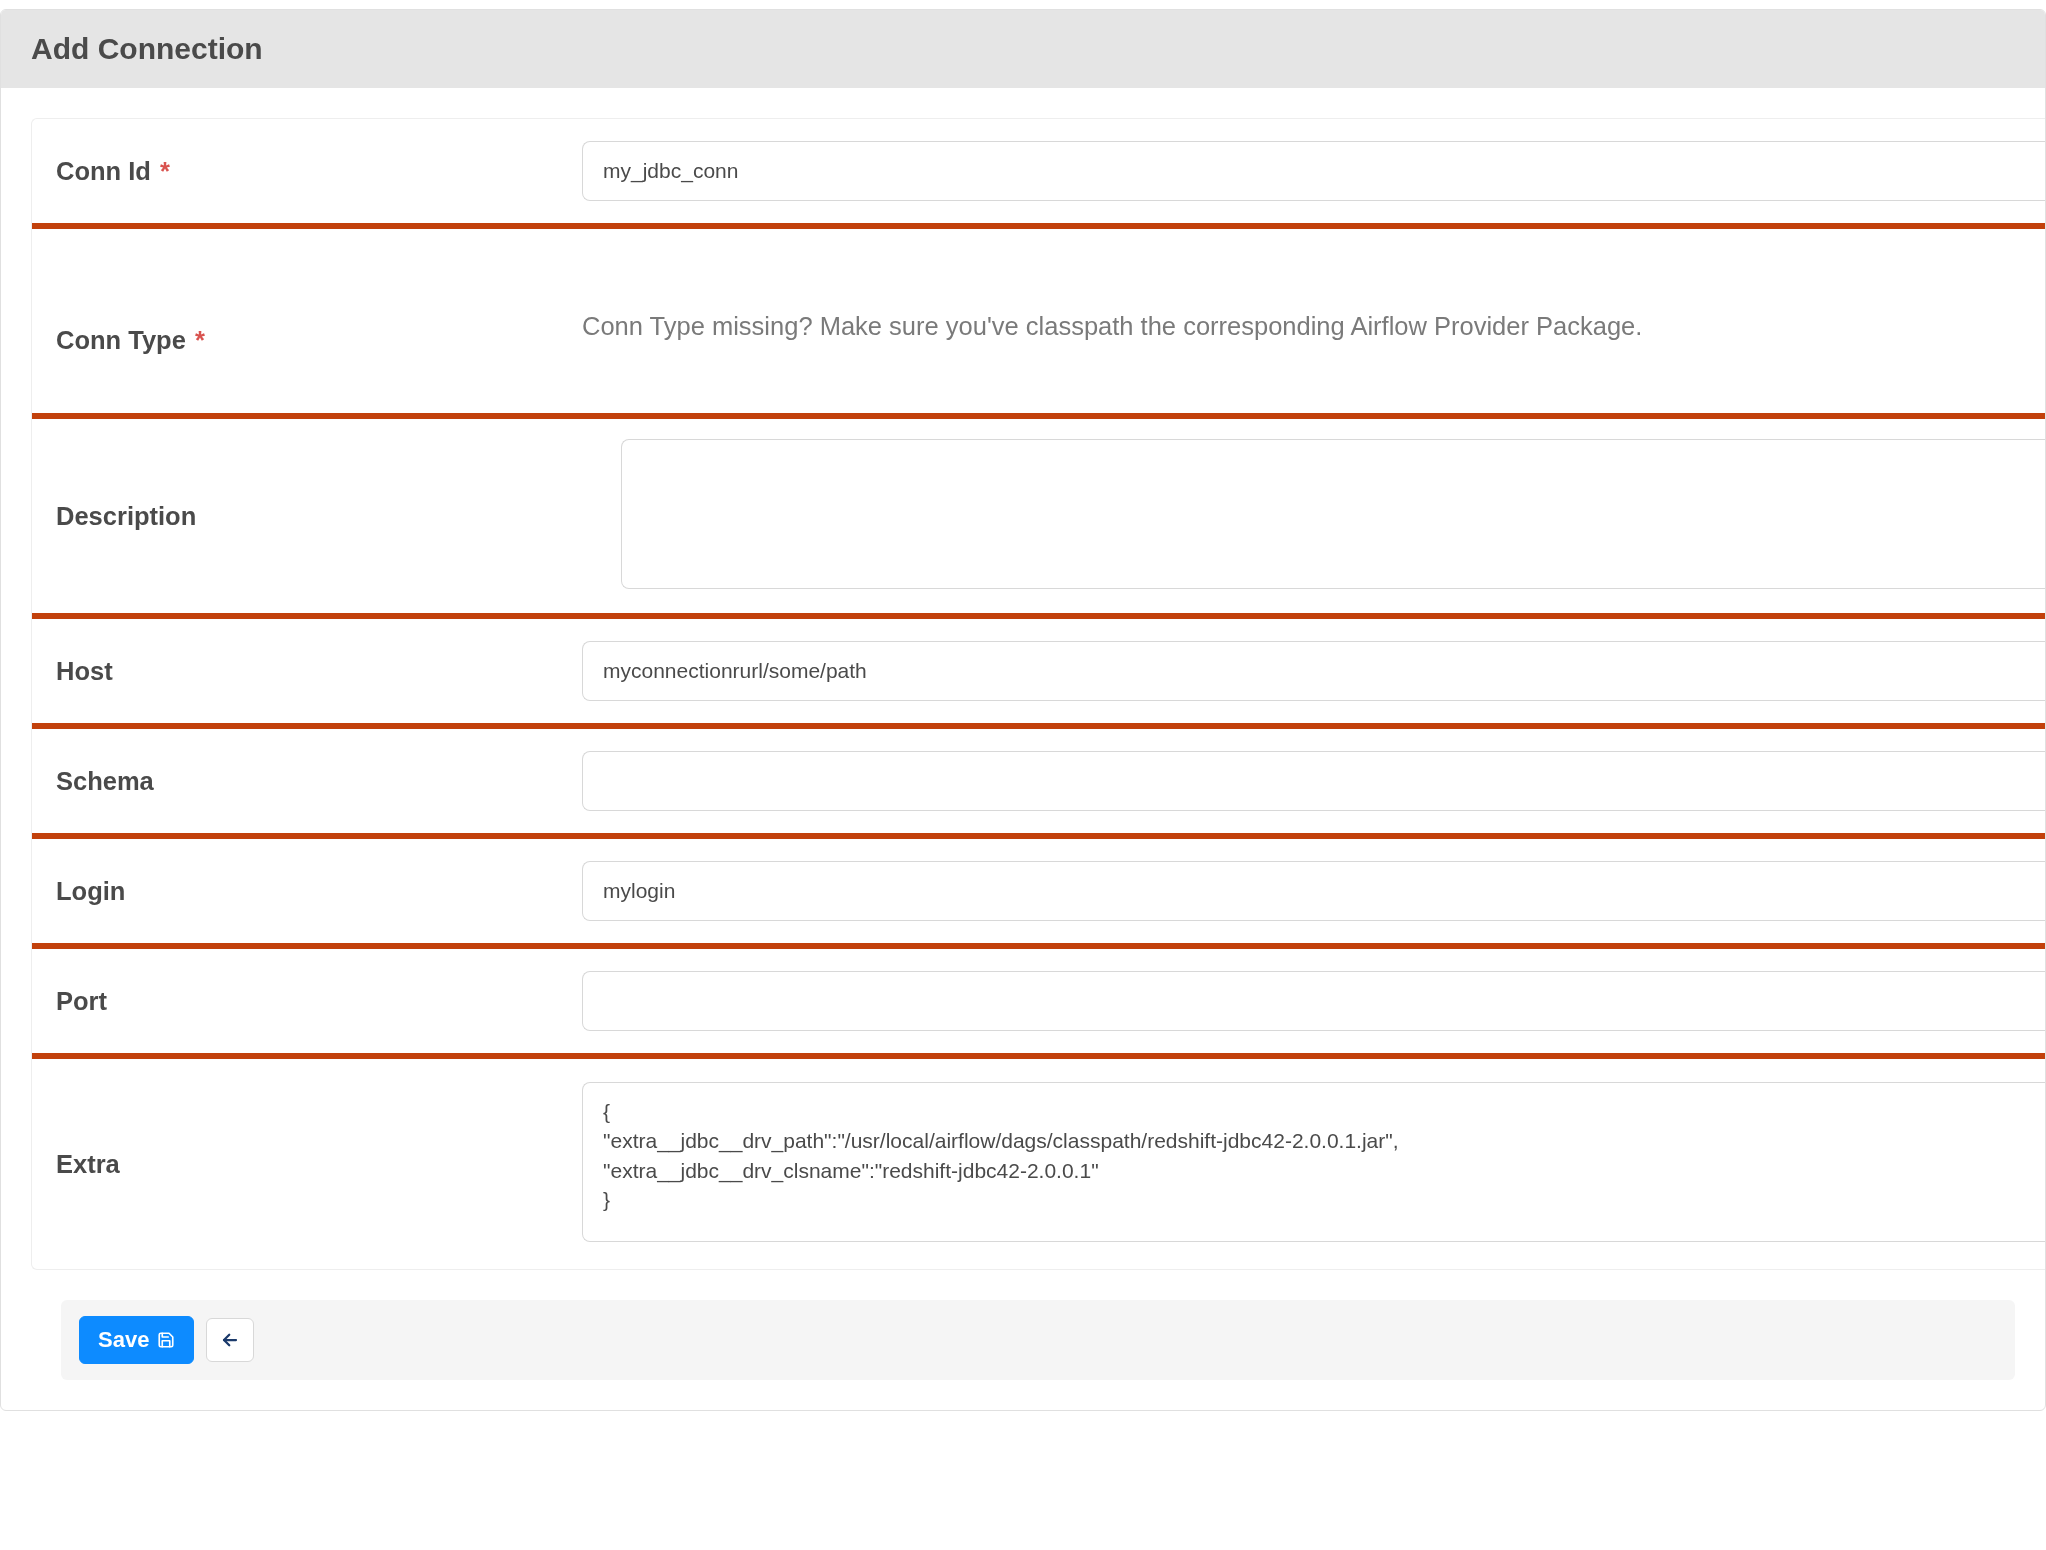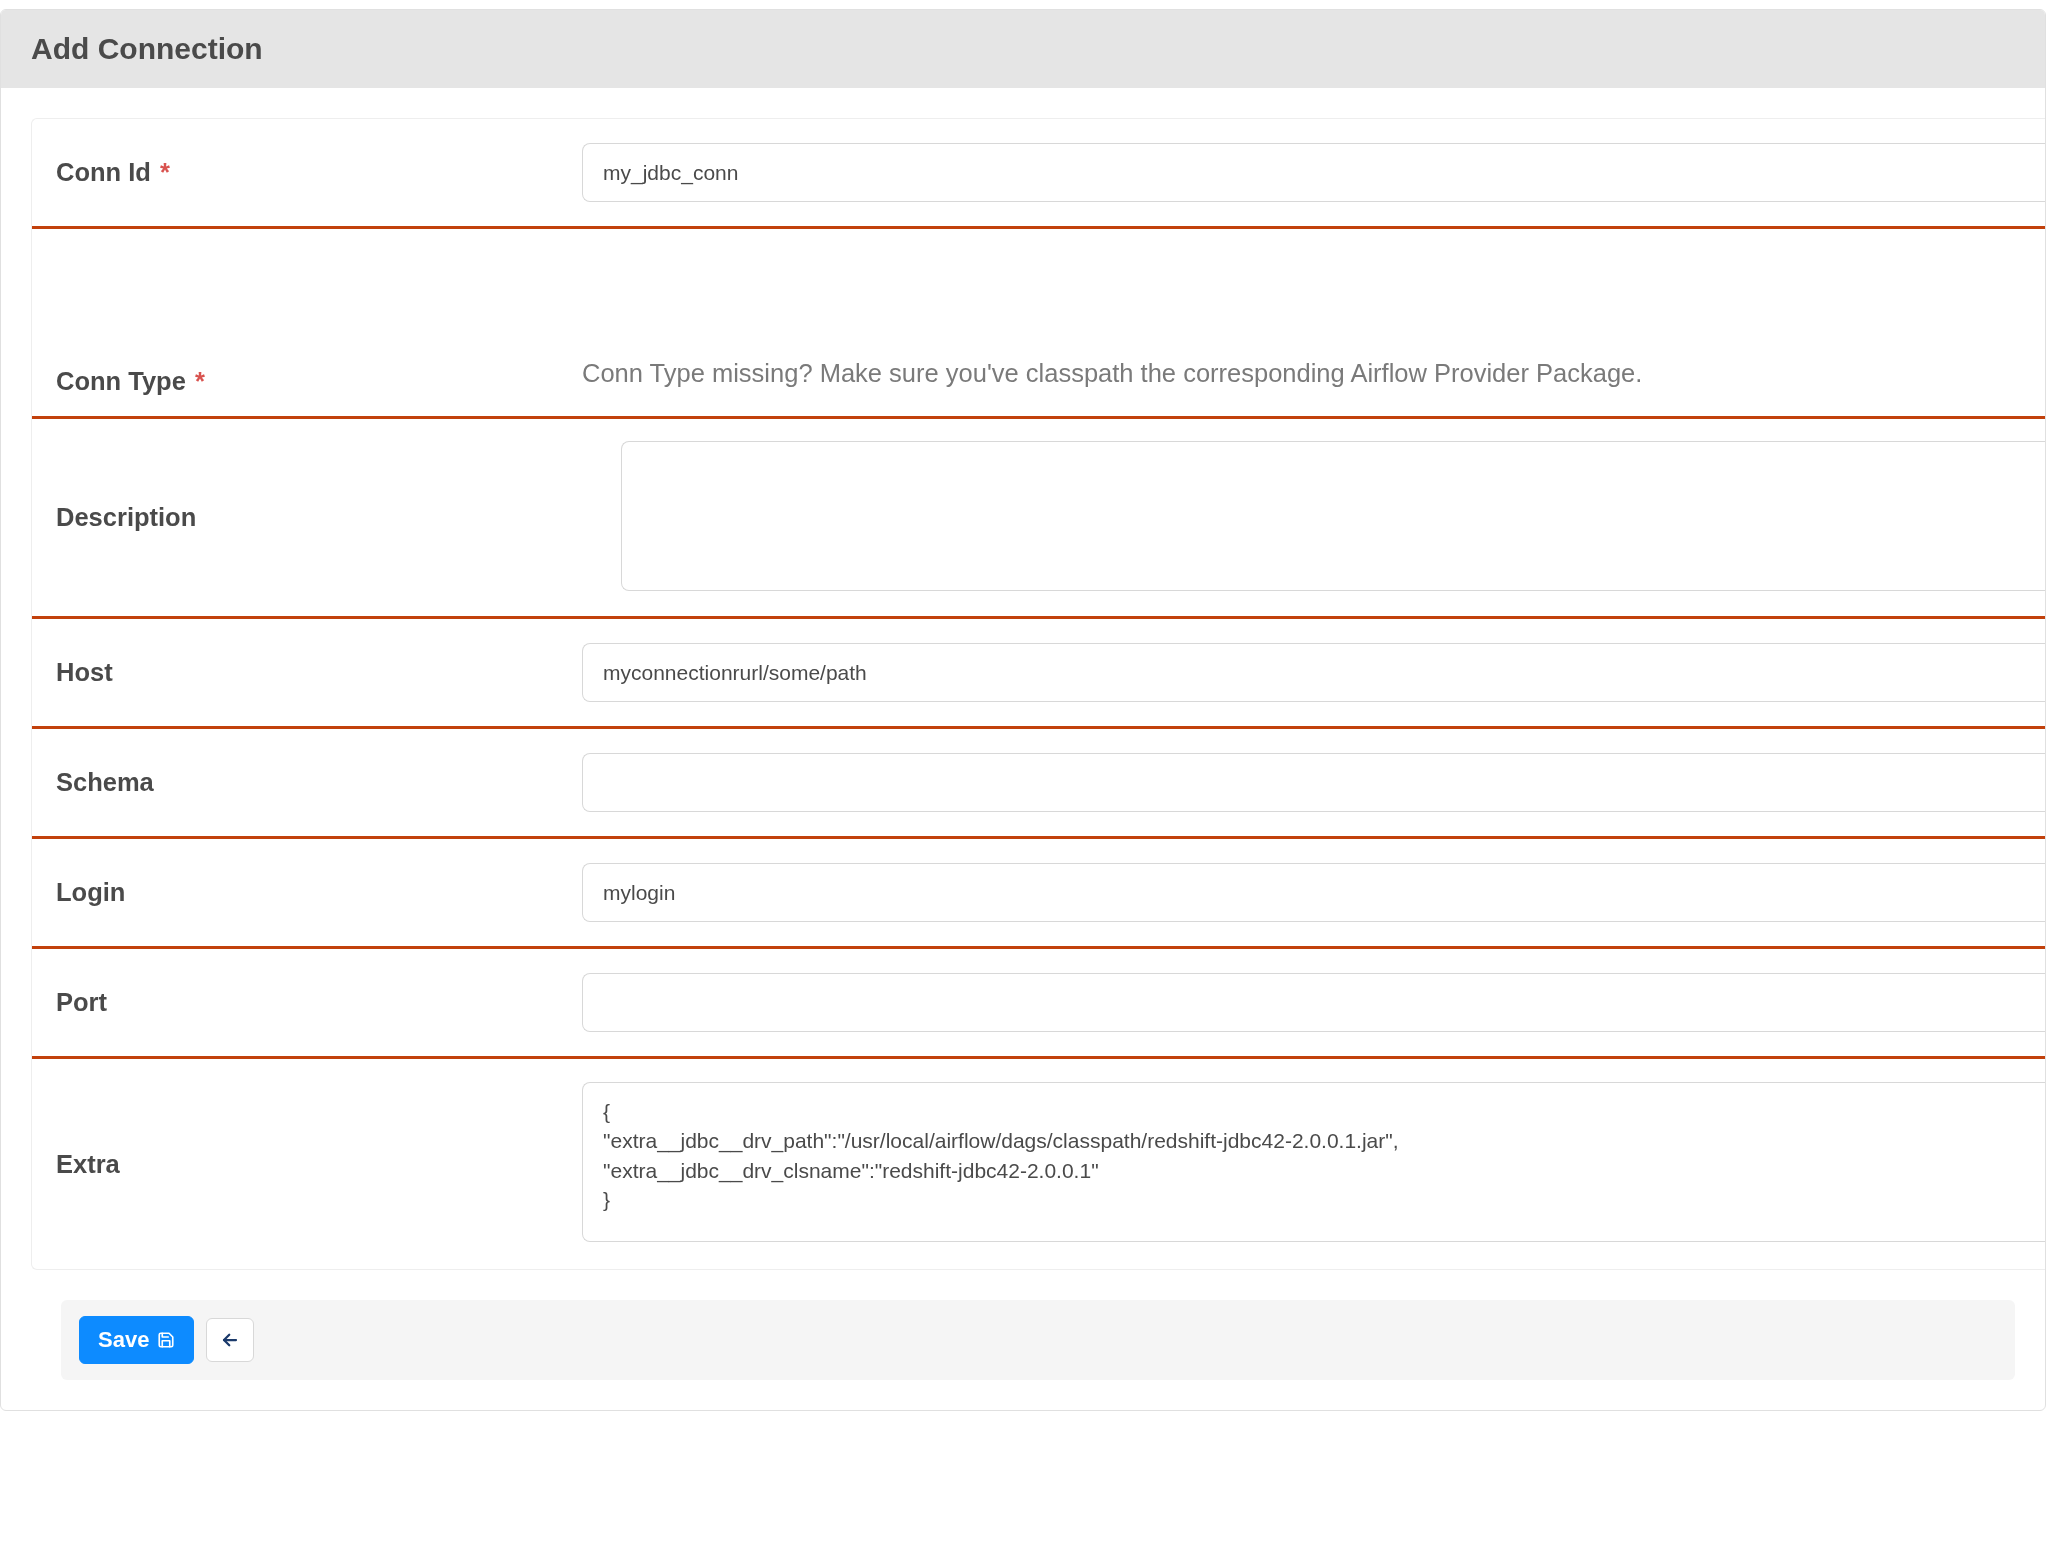--- a/index.html
+++ b/index.html
@@ -36,21 +36,21 @@
   .form-table {
     width: 100%;
     border: 1px solid #eee;
     border-right: none;
     border-radius: 6px 0 0 6px;
     background: #fff;
   }
   .form-row {
     display: flex;
     align-items: center;
-    border-bottom: 3px solid #c2410c;
+    border-bottom: 6px solid #c2410c;
     min-height: 110px;
   }
   .form-row:last-child { border-bottom: none; }
   .label-cell {
     flex: 0 0 550px;
     padding: 20px 24px;
     font-size: 25.5px;
     font-weight: 700;
     color: #4a4a4a;
   }
@@ -135,21 +135,21 @@
     background: #fff;
     border: 1px solid #d8d8d8;
     color: #1b3a6b;
     padding: 12px 14px;
   }
   .save-icon svg, .back-icon svg { display: block; }
   .description-row { min-height: 200px; gap: 39px; }
   .description-row .label-cell { align-self: center; }
   .extra-row { min-height: 210px; }
   .extra-row .label-cell { align-self: center; }
-  .conn-type-row { min-height: 190px; align-items: flex-end; }
+  .conn-type-row { min-height: 190px; align-items: center; }
   .conn-type-row .label-cell { padding-top: 58px; }
   .conn-type-row .input-cell { padding-top: 20px; padding-bottom: 28px; }
 </style>
 </head>
 <body>
 
 <div class="page">
   <div class="panel">
     <div class="panel-header">Add Connection</div>
 

